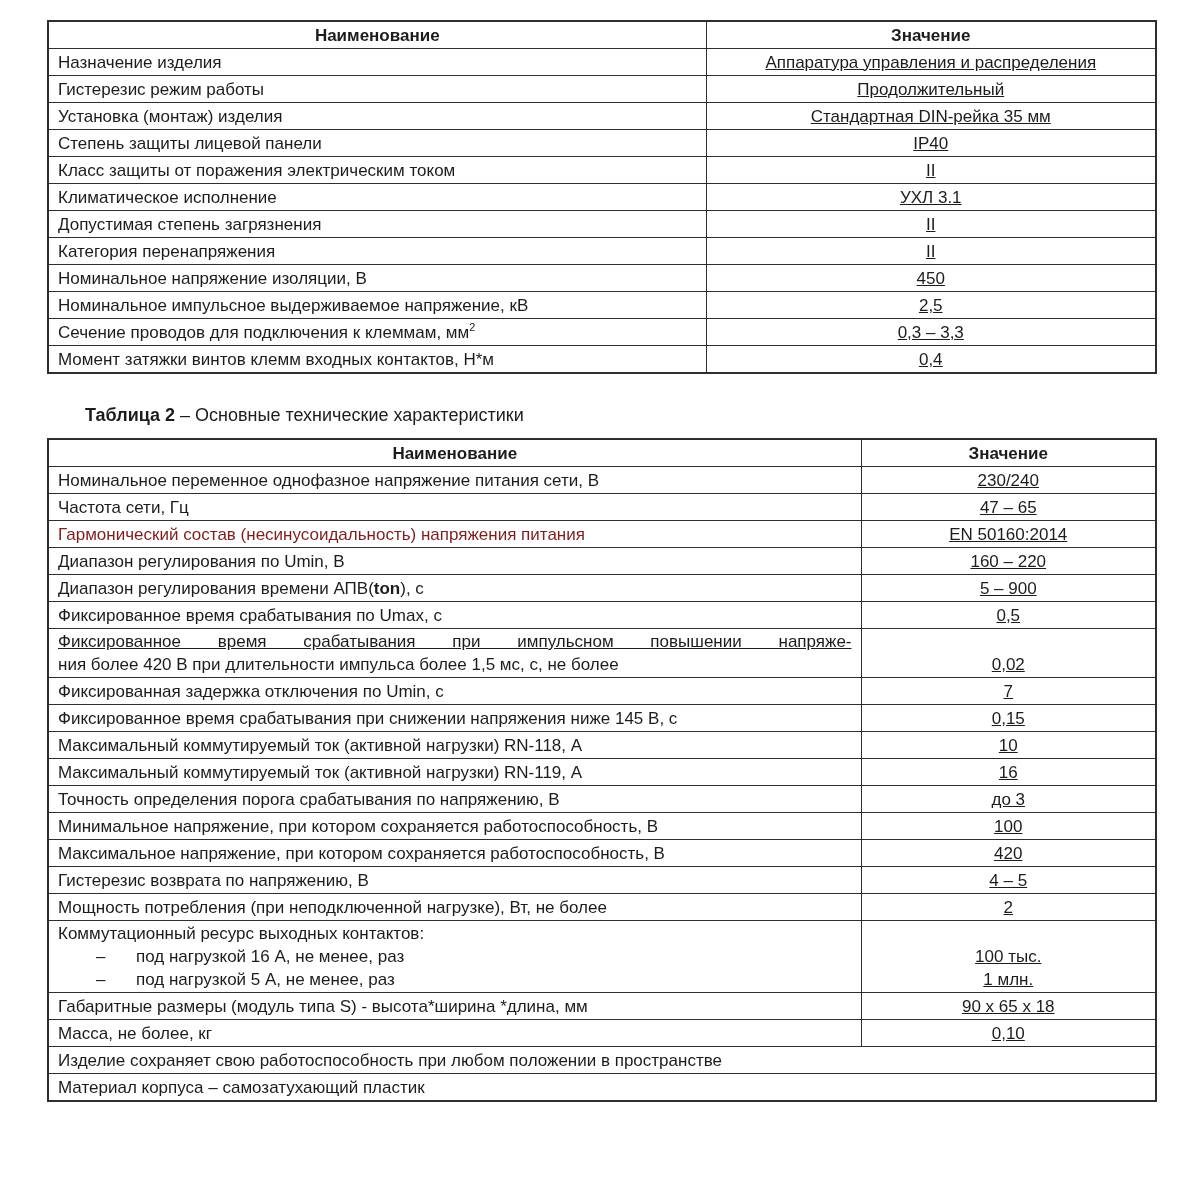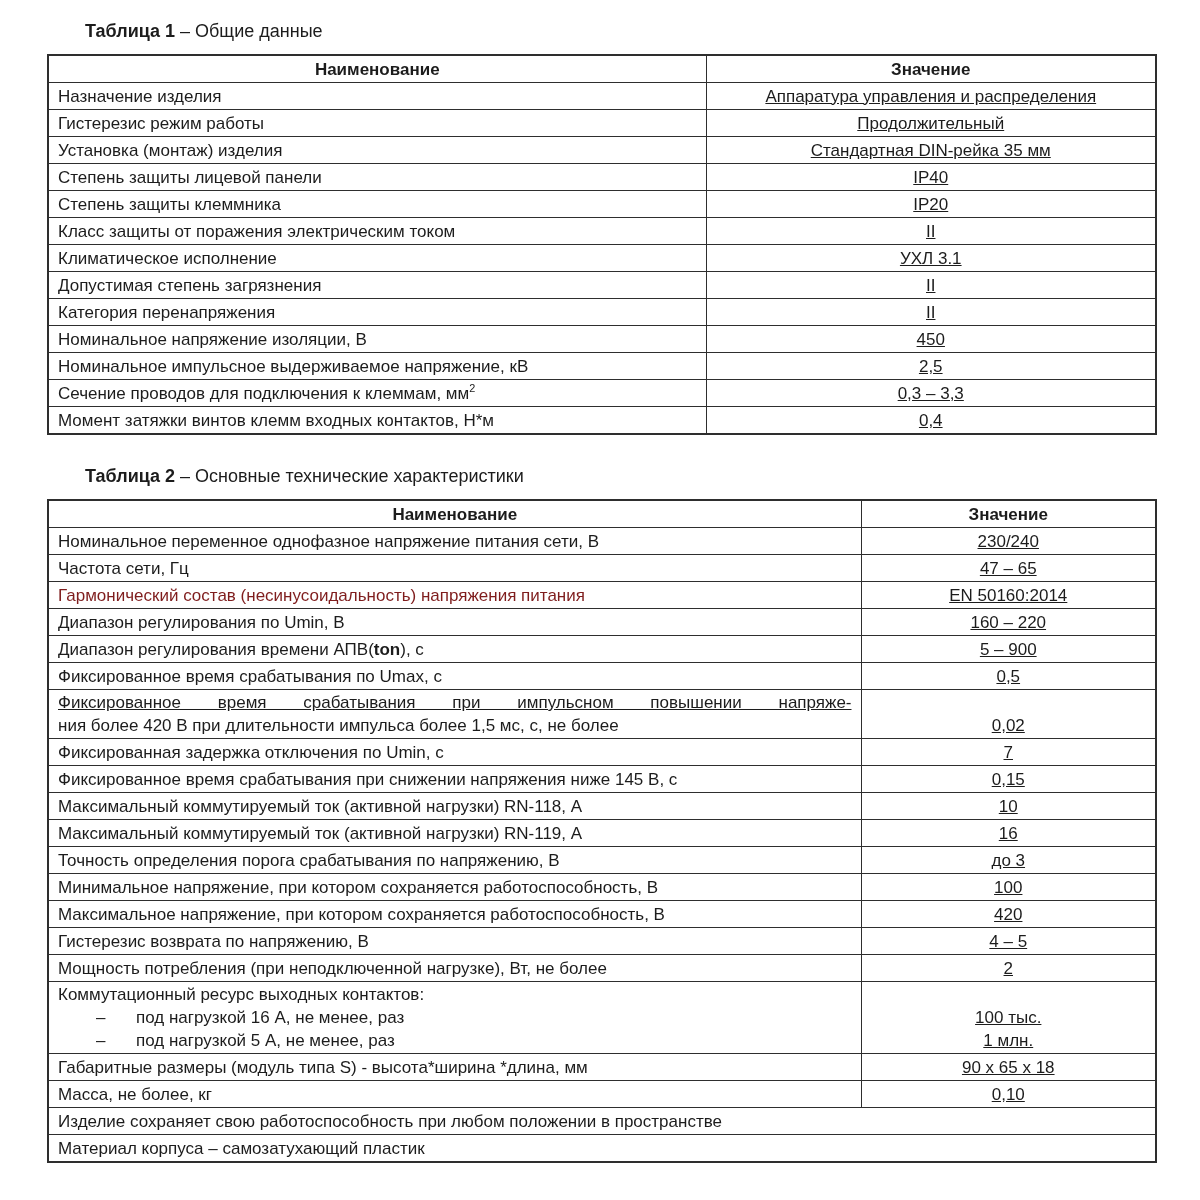--- a/index.html
+++ b/index.html
@@ -57,21 +57,20 @@
   .list-line { padding-left: 38px; }
   .list-line .dash { display: inline-block; width: 40px; }
   td .vline { display: block; }
   tr.simple td { height: 24px; }
 </style>
 </head>
 <body>
 
 <div class="page">
 
-  <p class="caption"><b>Таблица 1</b><span> – Общие данные</span></p>
 
   <table class="t t1">
     <colgroup>
         <col class="col-1">
         <col class="col-2">
       </colgroup>
     <thead>
       <tr>
         <th>Наименование</th>
         <th>Значение</th>
@@ -88,24 +87,20 @@
         </tr>
         <tr class="simple">
           <td class="c-label">Установка (монтаж) изделия</td>
           <td class="c-value">Стандартная DIN-рейка 35 мм</td>
         </tr>
         <tr class="simple">
           <td class="c-label">Степень защиты лицевой панели</td>
           <td class="c-value">IP40</td>
         </tr>
         <tr class="simple">
-          <td class="c-label">Степень защиты клеммника</td>
-          <td class="c-value">IP20</td>
-        </tr>
-        <tr class="simple">
           <td class="c-label">Класс защиты от поражения электрическим током</td>
           <td class="c-value">II</td>
         </tr>
         <tr class="simple">
           <td class="c-label">Климатическое исполнение</td>
           <td class="c-value">УХЛ 3.1</td>
         </tr>
         <tr class="simple">
           <td class="c-label">Допустимая степень загрязнения</td>
           <td class="c-value">II</td>

